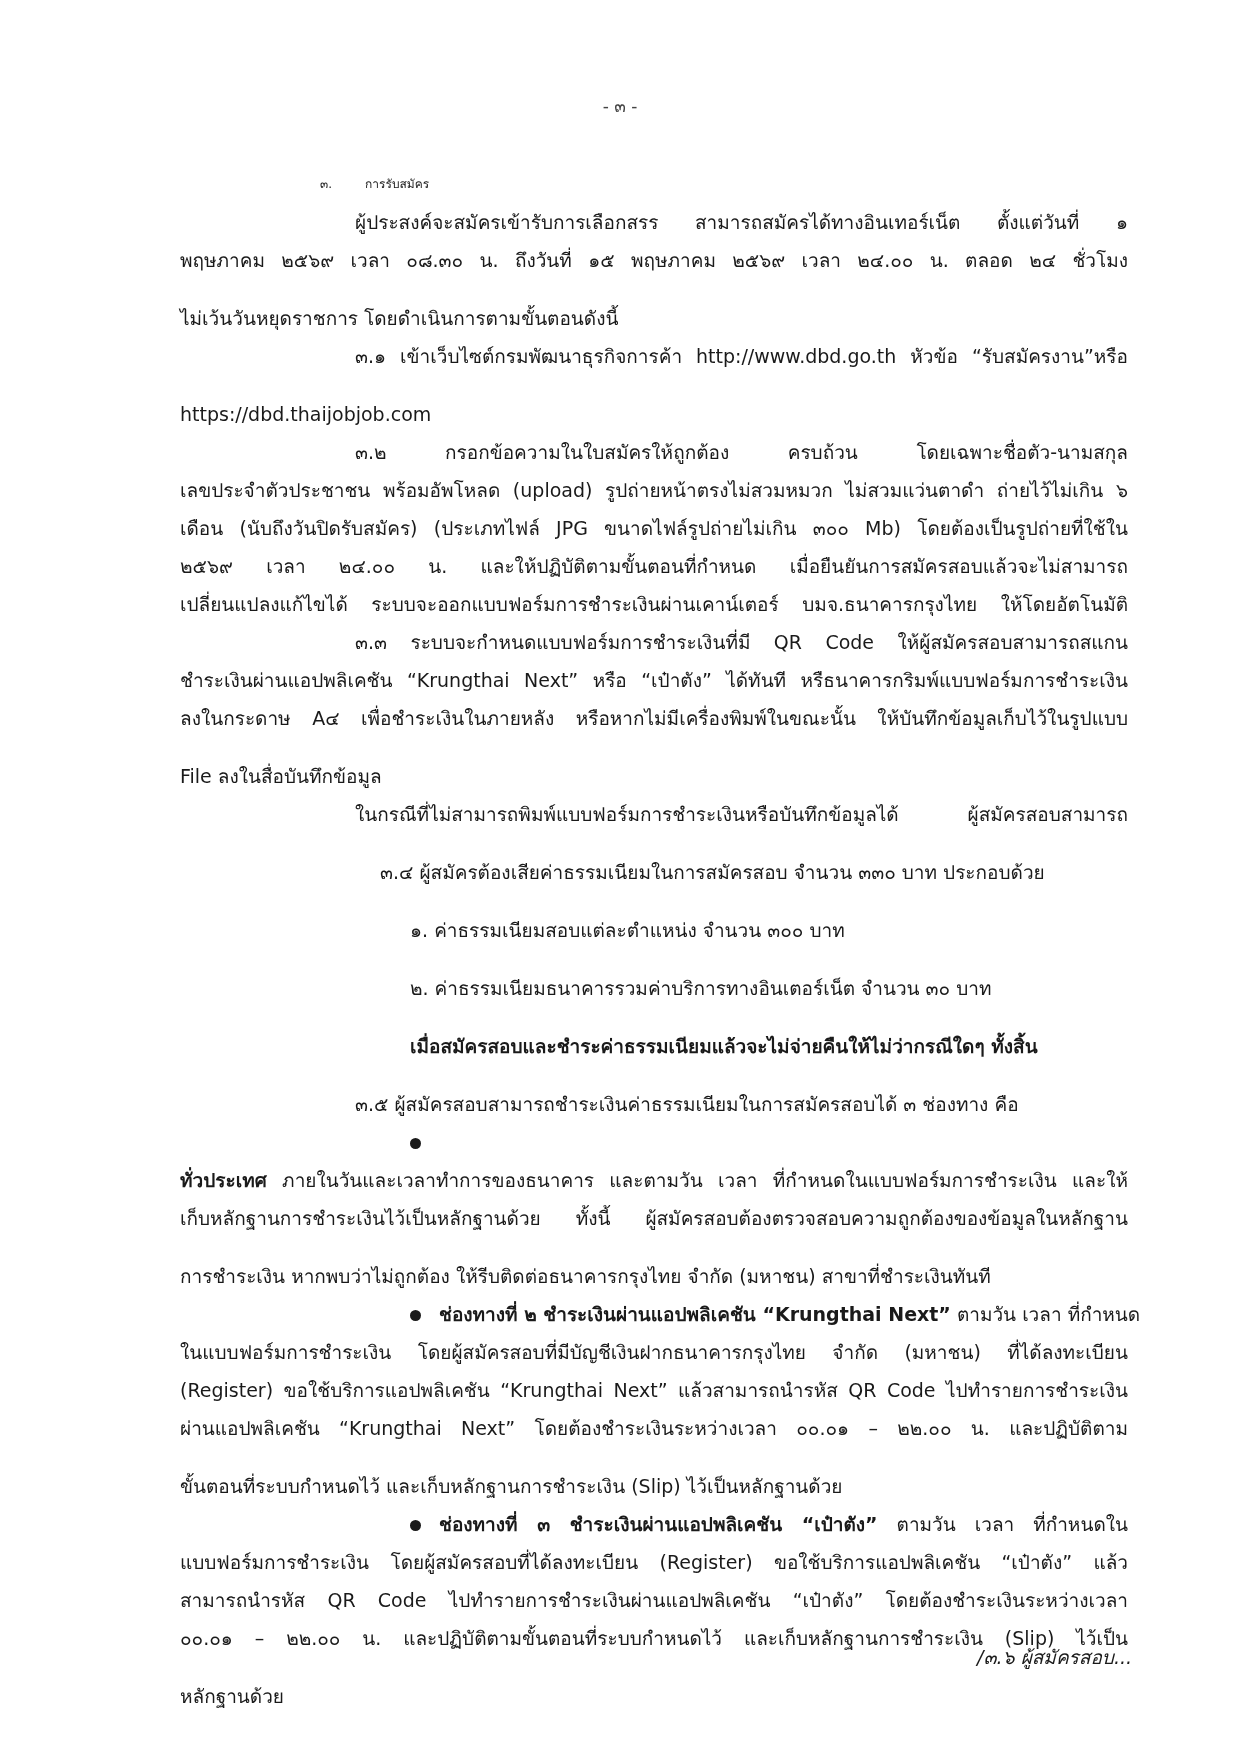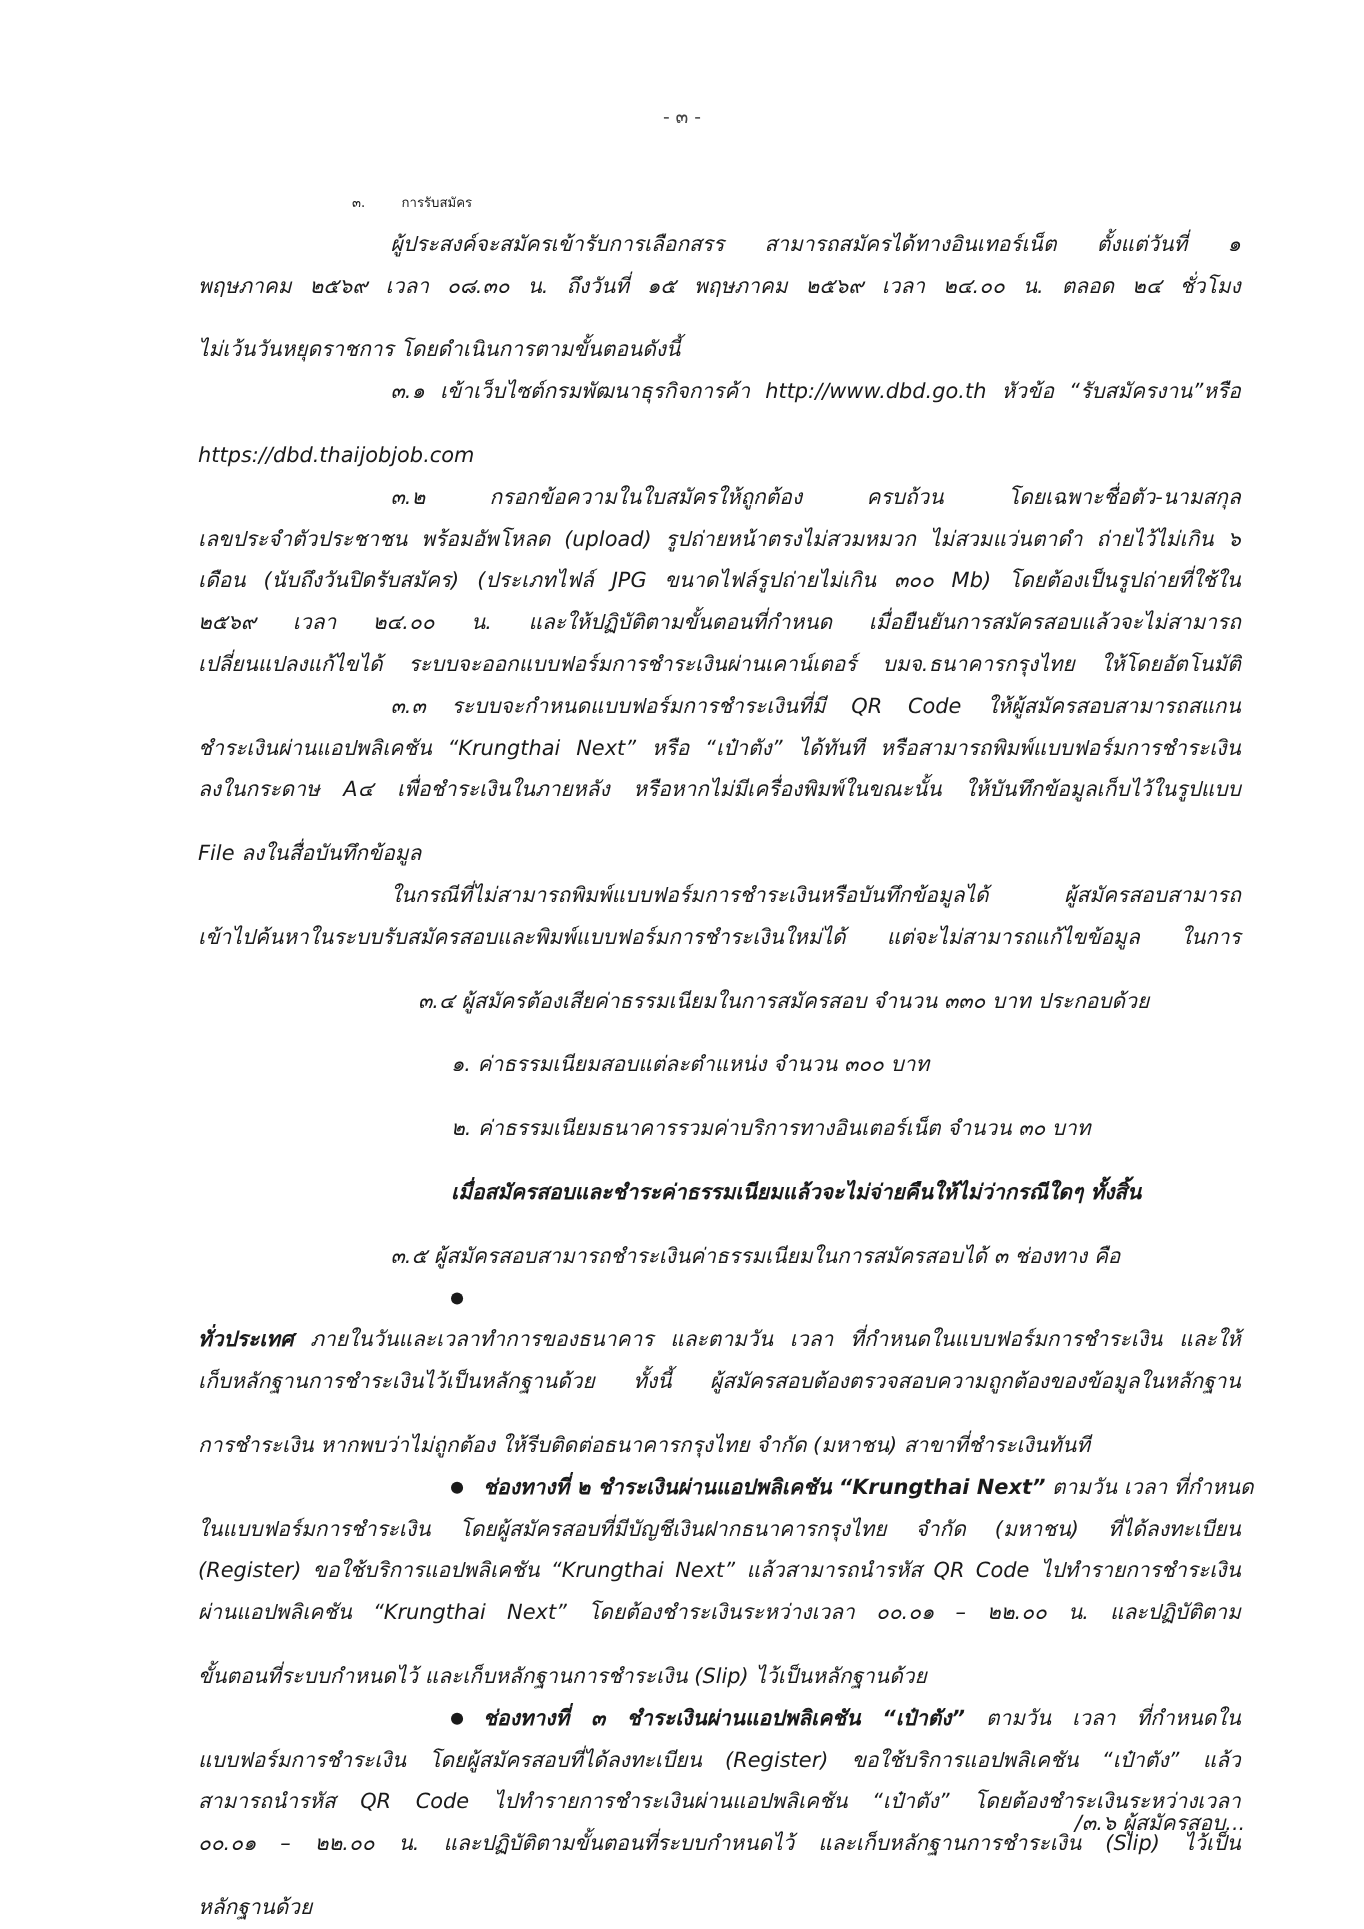--- a/index.html
+++ b/index.html
@@ -21,21 +21,21 @@
     color: #444;
   }
   .content {
     position: absolute;
     left: 180px;
     top: 165px;
     width: 948px;
     font-size: 19px;
     line-height: 38px;
   }
-  .line { display: block; white-space: nowrap; text-align: justify; text-align-last: justify; font-style: italic; }
+  .line { display: block; white-space: nowrap; text-align: justify; text-align-last: justify; }
   .line.last { text-align-last: left; margin-top: 20px; }
   .ind1 { padding-left: 175px; }
   .ind2 { padding-left: 200px; }
   .ind3 { padding-left: 230px; }
   .heading {
     display: block;
     padding-left: 140px;
     font-weight: normal;
     font-size: 12px;
   }
@@ -86,25 +86,24 @@
     <div class="para">
       <span class="line ind1">๓.๒ กรอกข้อความในใบสมัครให้ถูกต้อง ครบถ้วน โดยเฉพาะชื่อตัว-นามสกุล</span>
       <span class="line">เลขประจำตัวประชาชน พร้อมอัพโหลด (upload) รูปถ่ายหน้าตรงไม่สวมหมวก ไม่สวมแว่นตาดำ ถ่ายไว้ไม่เกิน ๖</span>
       <span class="line">เดือน (นับถึงวันปิดรับสมัคร) (ประเภทไฟล์ JPG ขนาดไฟล์รูปถ่ายไม่เกิน ๓๐๐ Mb) โดยต้องเป็นรูปถ่ายที่ใช้ใน</span>
       <span class="line">๒๕๖๙ เวลา ๒๔.๐๐ น. และให้ปฏิบัติตามขั้นตอนที่กำหนด เมื่อยืนยันการสมัครสอบแล้วจะไม่สามารถ</span>
       <span class="line">เปลี่ยนแปลงแก้ไขได้ ระบบจะออกแบบฟอร์มการชำระเงินผ่านเคาน์เตอร์ บมจ.ธนาคารกรุงไทย ให้โดยอัตโนมัติ</span>
     </div>
 
     <div class="para">
       <span class="line ind1">๓.๓ ระบบจะกำหนดแบบฟอร์มการชำระเงินที่มี QR Code ให้ผู้สมัครสอบสามารถสแกน</span>
-      <span class="line">ชำระเงินผ่านแอปพลิเคชัน “Krungthai Next” หรือ “เป๋าตัง” ได้ทันที หรือสามารถพิมพ์แบบฟอร์มการชำระเงิน</span>
+      <span class="line">ชำระเงินผ่านแอปพลิเคชัน “Krungthai Next” หรือ “เป๋าตัง” ได้ทันที หรืธนาคารกริมพ์แบบฟอร์มการชำระเงิน</span>
       <span class="line">ลงในกระดาษ A๔ เพื่อชำระเงินในภายหลัง หรือหากไม่มีเครื่องพิมพ์ในขณะนั้น ให้บันทึกข้อมูลเก็บไว้ในรูปแบบ</span>
       <span class="line last">File ลงในสื่อบันทึกข้อมูล</span>
       <span class="line ind1">ในกรณีที่ไม่สามารถพิมพ์แบบฟอร์มการชำระเงินหรือบันทึกข้อมูลได้ ผู้สมัครสอบสามารถ</span>
-      <span class="line">เข้าไปค้นหาในระบบรับสมัครสอบและพิมพ์แบบฟอร์มการชำระเงินใหม่ได้ แต่จะไม่สามารถแก้ไขข้อมูล ในการ</span>
     </div>
 
     <div class="para">
       <span class="line last ind2">๓.๔ ผู้สมัครต้องเสียค่าธรรมเนียมในการสมัครสอบ จำนวน ๓๓๐ บาท ประกอบด้วย</span>
       <span class="line last ind3">๑. ค่าธรรมเนียมสอบแต่ละตำแหน่ง จำนวน ๓๐๐ บาท</span>
       <span class="line last ind3">๒. ค่าธรรมเนียมธนาคารรวมค่าบริการทางอินเตอร์เน็ต จำนวน ๓๐ บาท</span>
       <span class="line last ind3 bold">เมื่อสมัครสอบและชำระค่าธรรมเนียมแล้วจะไม่จ่ายคืนให้ไม่ว่ากรณีใดๆ ทั้งสิ้น</span>
     </div>
 
     <div class="para">

